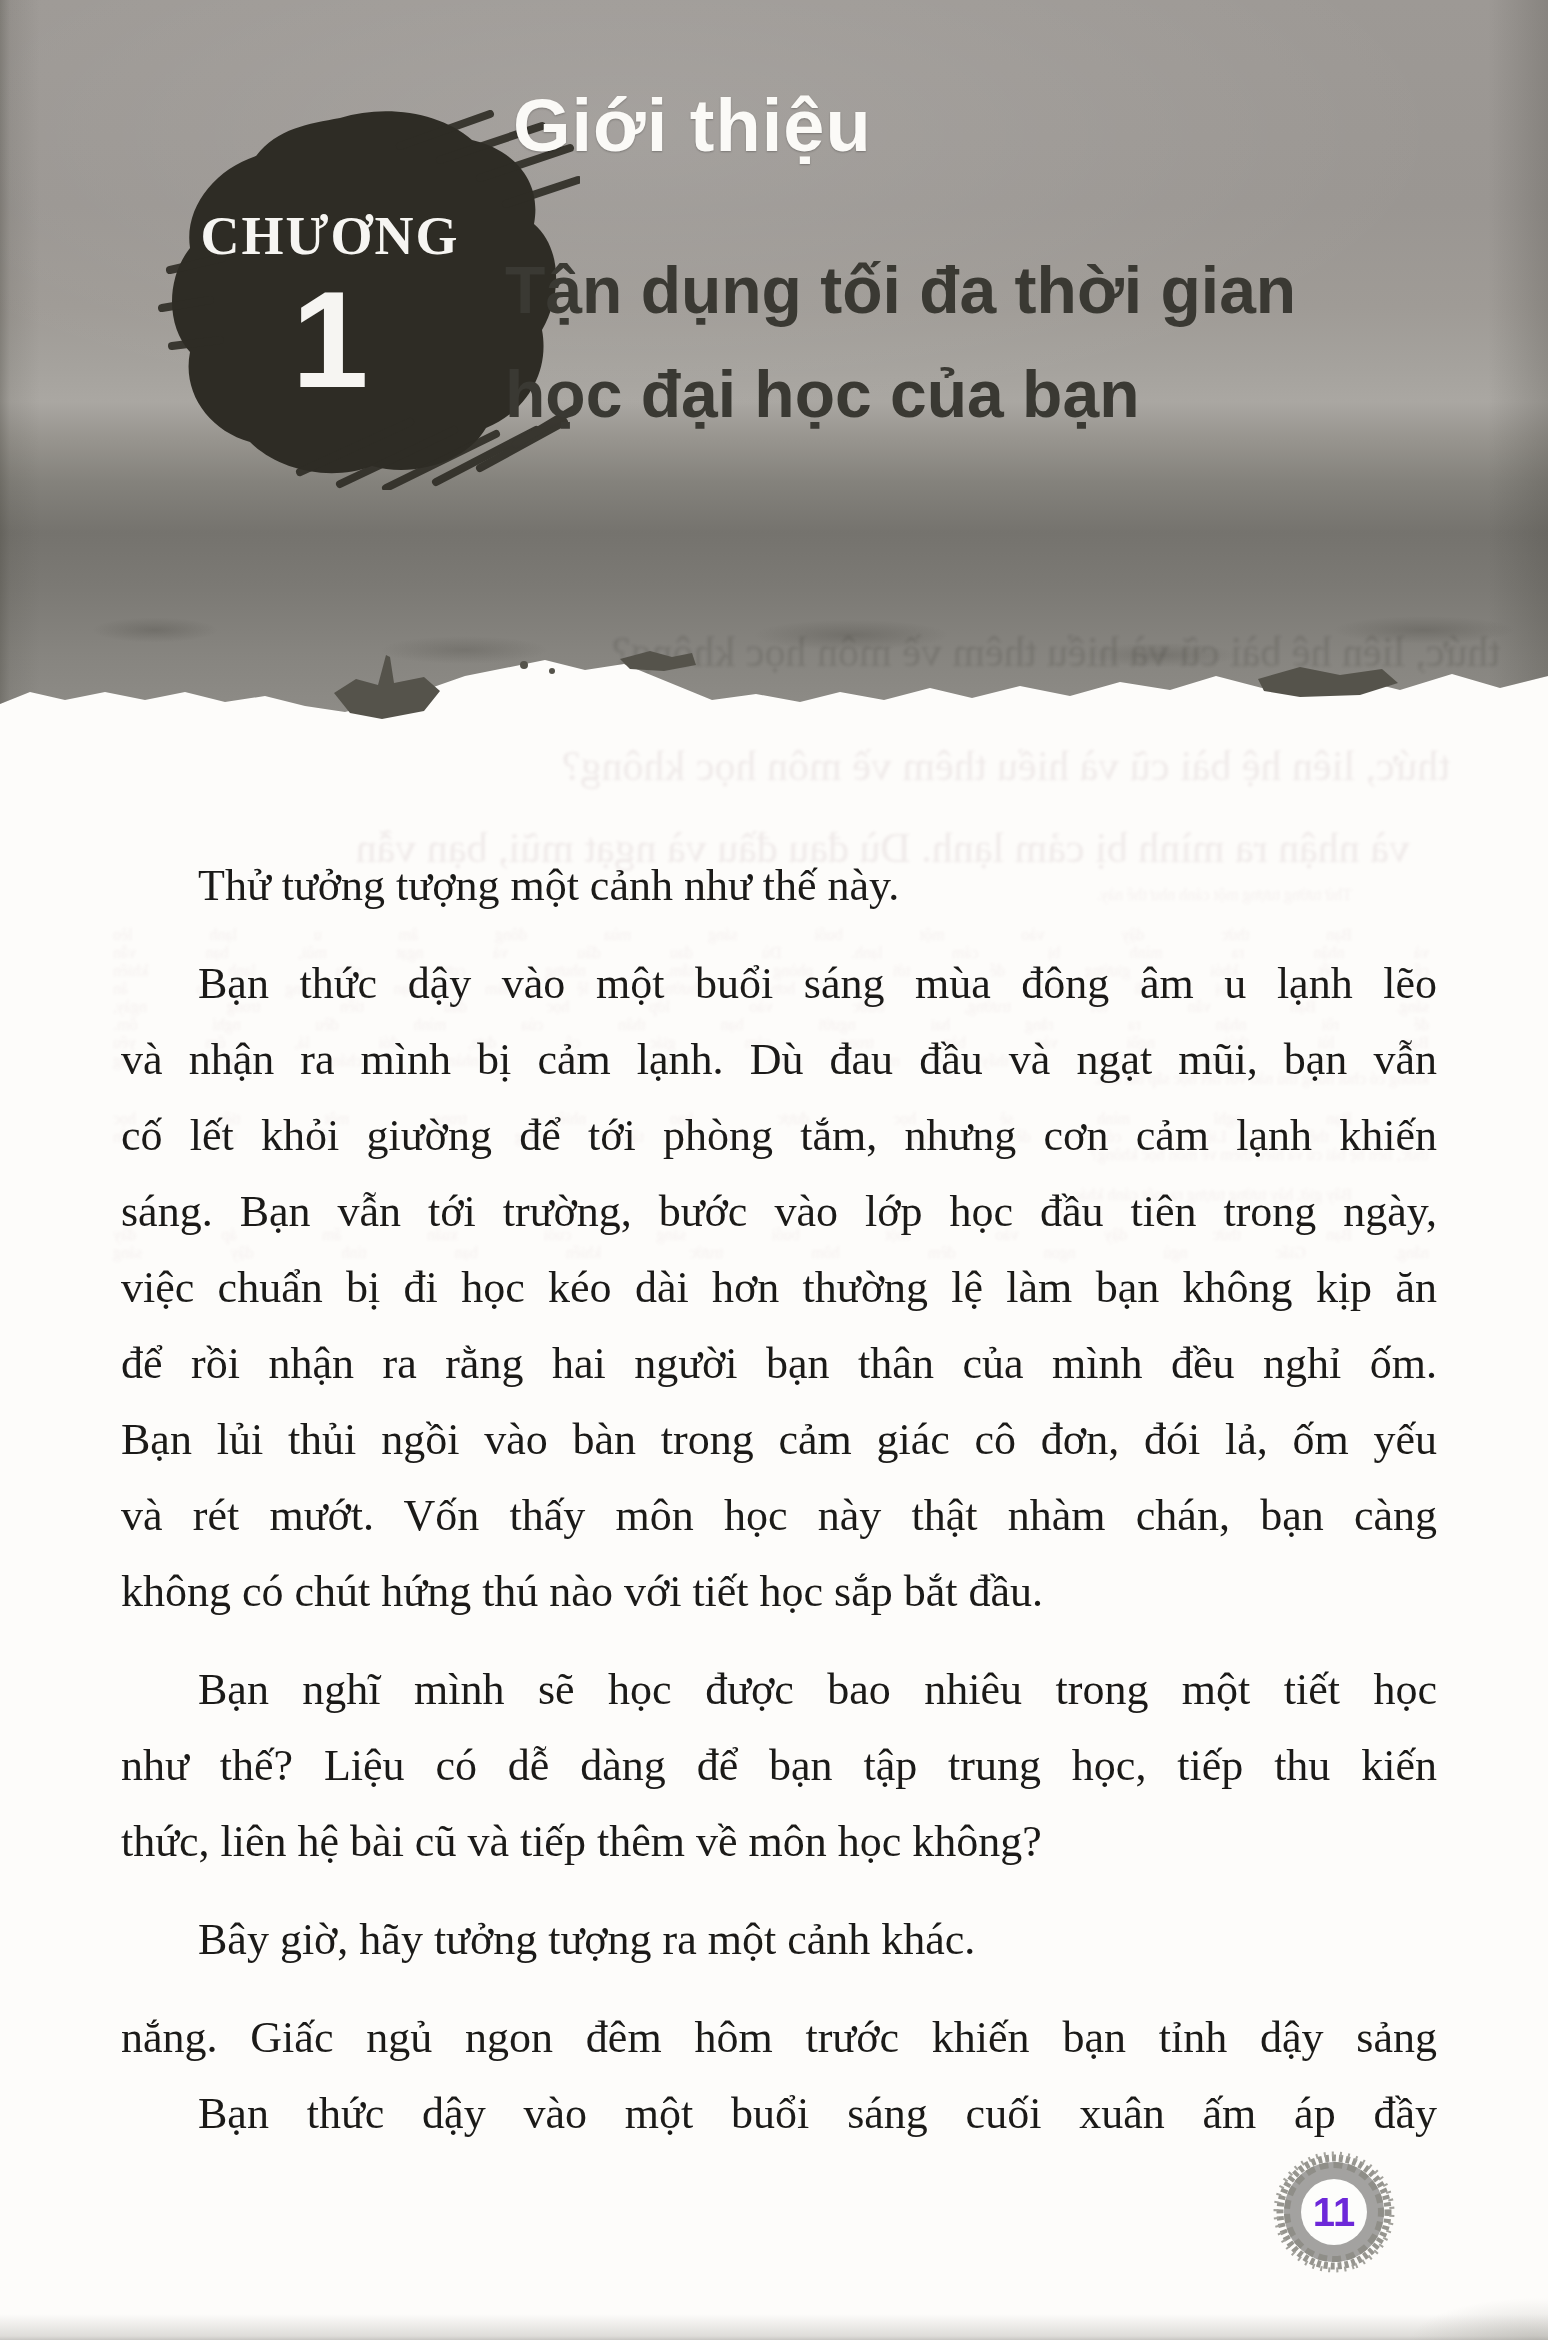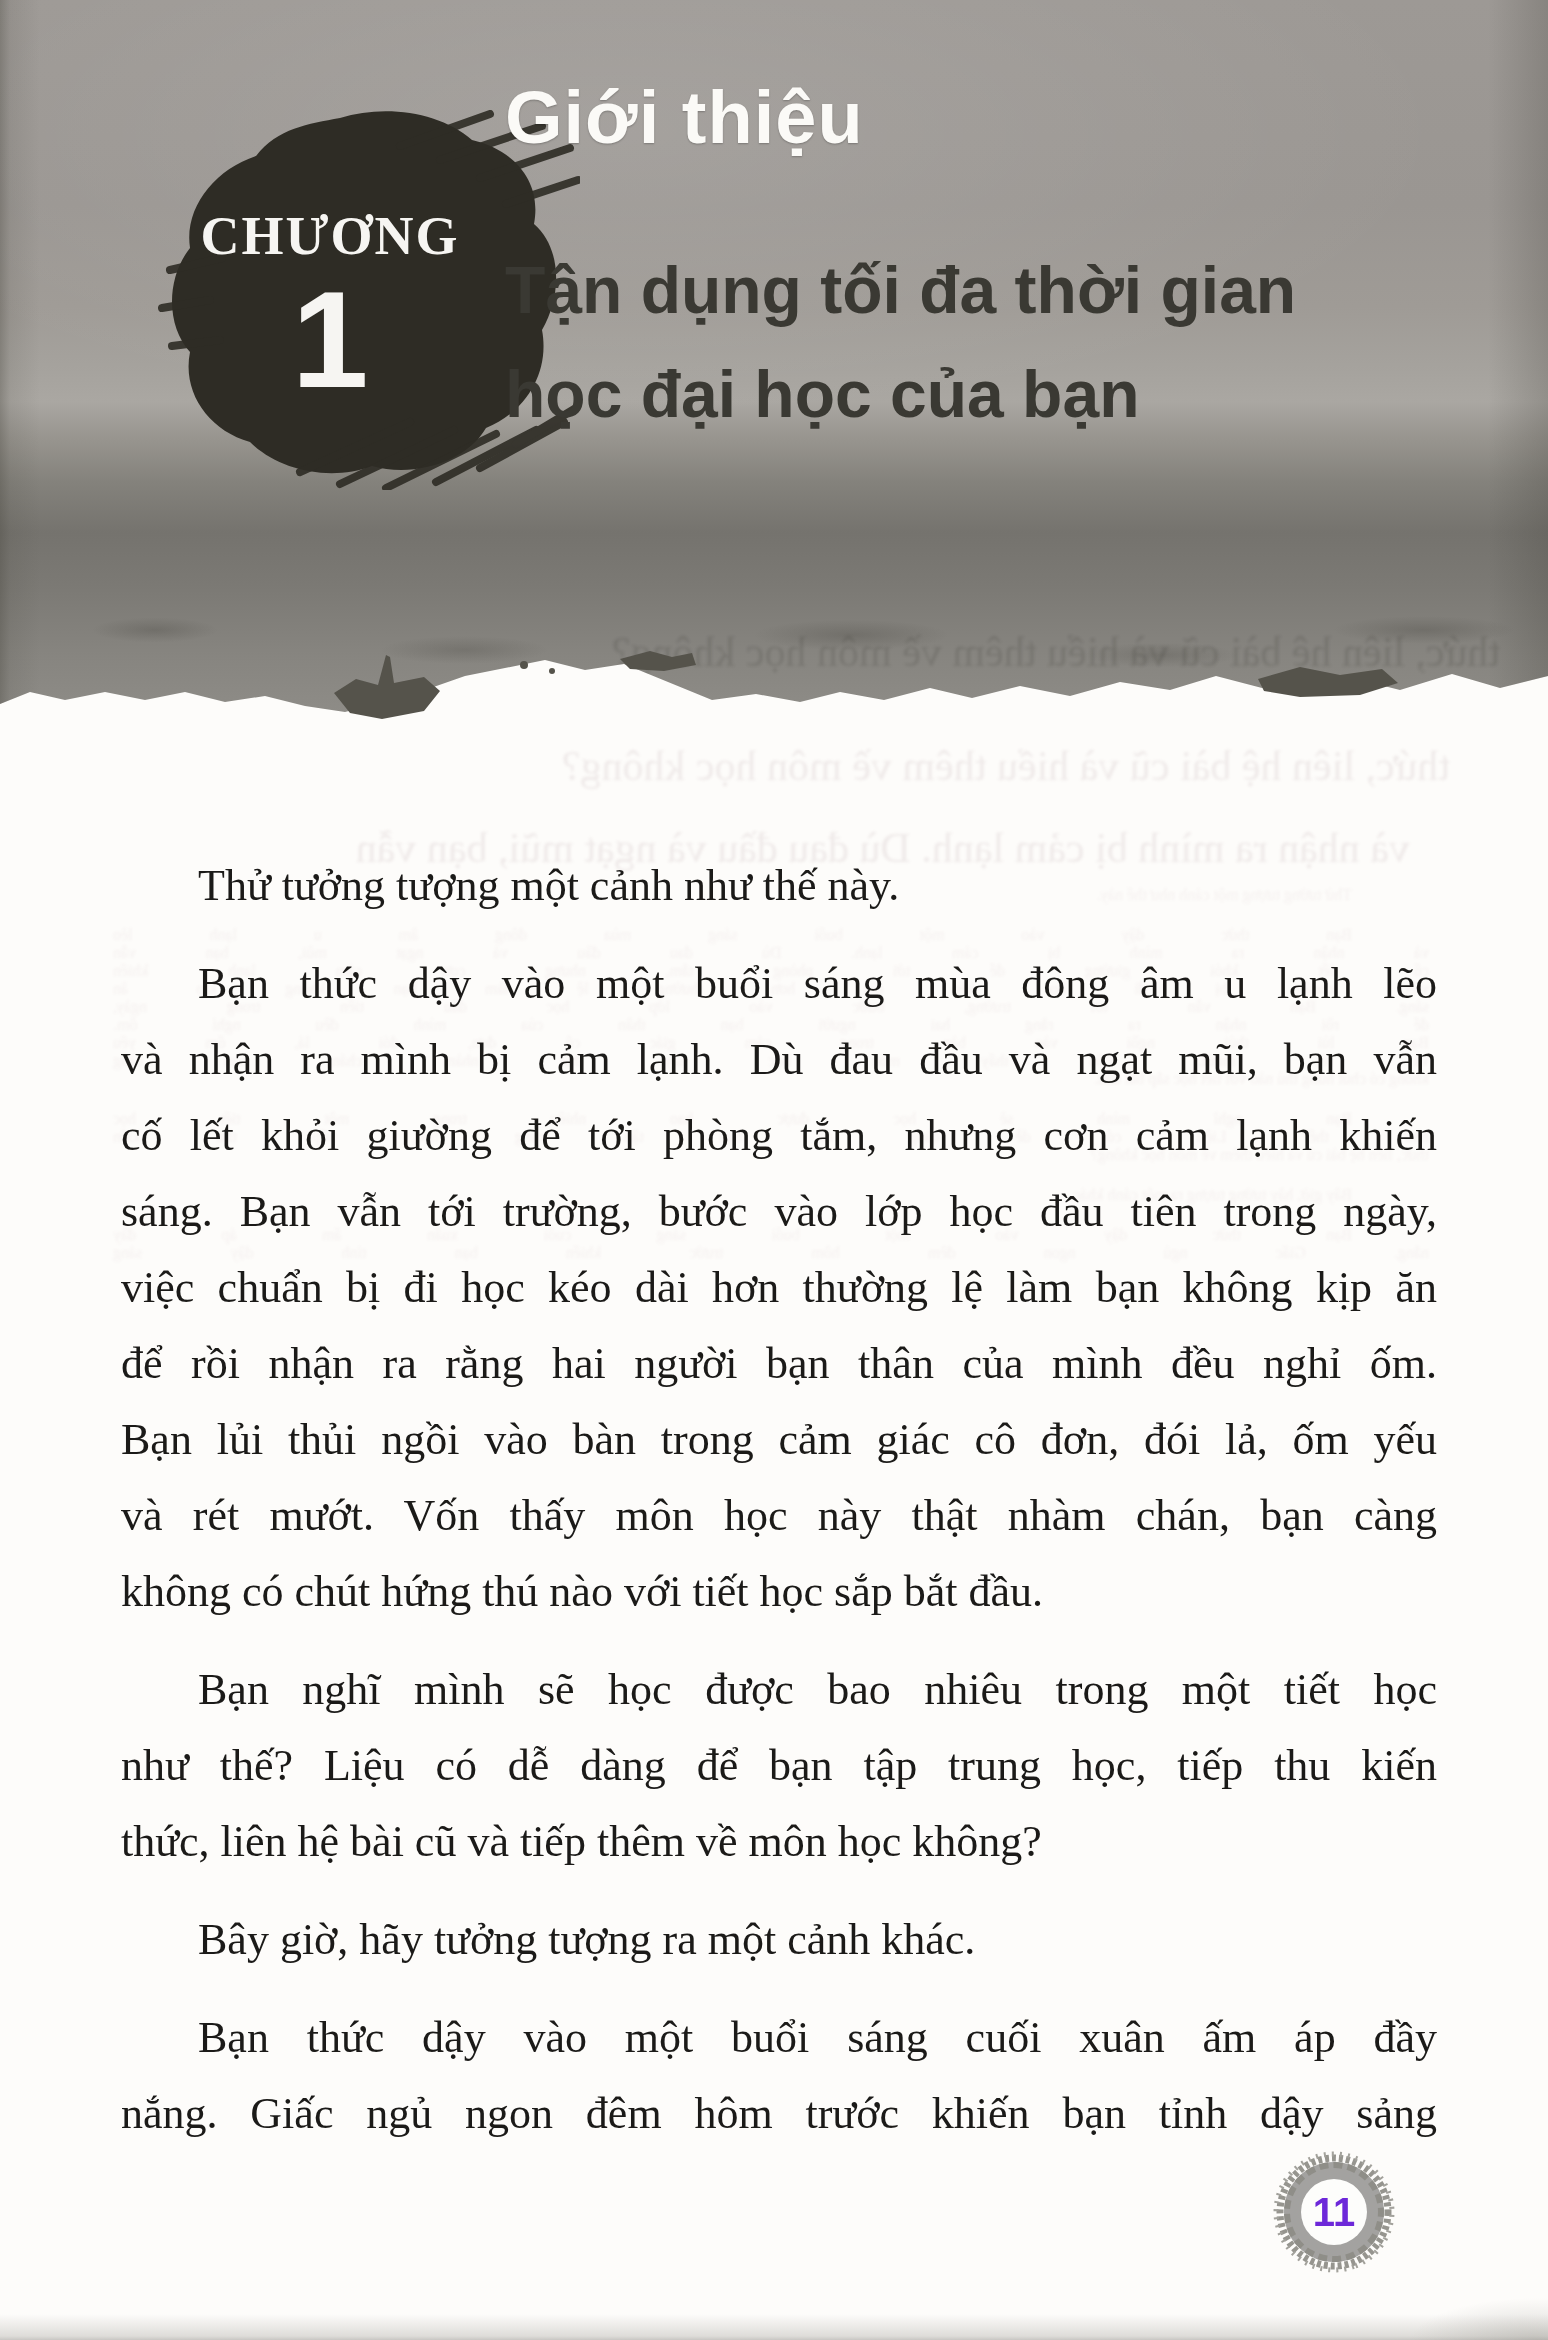--- a/index.html
+++ b/index.html
@@ -44,21 +44,21 @@
     position:absolute;left:15px;top:105px;width:330px;text-align:center;
     font-family:Liberation Serif, serif;font-weight:700;font-size:54px;
     color:#f6f5f2;letter-spacing:2px;
   }
   .chapter-number{
     position:absolute;left:15px;top:160px;width:330px;text-align:center;
     font-family:"Liberation Sans", sans-serif;font-weight:700;font-size:138px;
     color:#f6f5f2;
   }
   .chapter-title{
-    position:absolute;left:505px;top:75px;margin:0;
+    position:absolute;left:505px;top:75px;margin:8px;
     font-family:"Liberation Sans", sans-serif;font-weight:700;font-size:74px;
     color:#fbfaf7;letter-spacing:1px;text-shadow:0 1px 2px rgba(0,0,0,0.25);
   }
   .chapter-subtitle{
     position:absolute;left:505px;top:238px;width:940px;
     font-family:"Liberation Sans", sans-serif;font-weight:700;font-size:66px;
     line-height:104px;color:#3a3933;
   }
 
   .boats{position:absolute;left:320px;top:645px;}
@@ -208,22 +208,22 @@
       </div>
       <div class="para">
         <div class="bline indent">Bạn nghĩ mình sẽ học được bao nhiêu trong một tiết học</div>
         <div class="bline">như thế? Liệu có dễ dàng để bạn tập trung học, tiếp thu kiến</div>
         <div class="bline last">thức, liên hệ bài cũ và tiếp thêm về môn học không?</div>
       </div>
       <div class="para">
         <div class="bline indent last">Bây giờ, hãy tưởng tượng ra một cảnh khác.</div>
       </div>
       <div class="para">
+        <div class="bline">nắng. Giấc ngủ ngon đêm hôm trước khiến bạn tỉnh dậy sảng</div>
         <div class="bline indent">Bạn thức dậy vào một buổi sáng cuối xuân ấm áp đầy</div>
-        <div class="bline">nắng. Giấc ngủ ngon đêm hôm trước khiến bạn tỉnh dậy sảng</div>
       </div>
     </main>
 
   <div class="page-number-badge">
     <svg width="124" height="124" viewBox="0 0 124 124">
       <circle cx="62" cy="62" r="50" fill="#a3a2a0"></circle>
       <circle cx="62" cy="62" r="54" fill="none" stroke="#96958f" stroke-width="7" stroke-dasharray="4 3"></circle>
       <circle cx="62" cy="62" r="47" fill="none" stroke="#8f8e88" stroke-width="6" stroke-dasharray="9 5" transform="rotate(30 62 62)"></circle>
       <circle cx="62" cy="62" r="58" fill="none" stroke="#a3a29c" stroke-width="5" stroke-dasharray="2 6" transform="rotate(70 62 62)"></circle>
       <circle cx="62" cy="62" r="33" fill="#fdfdfb"></circle>

